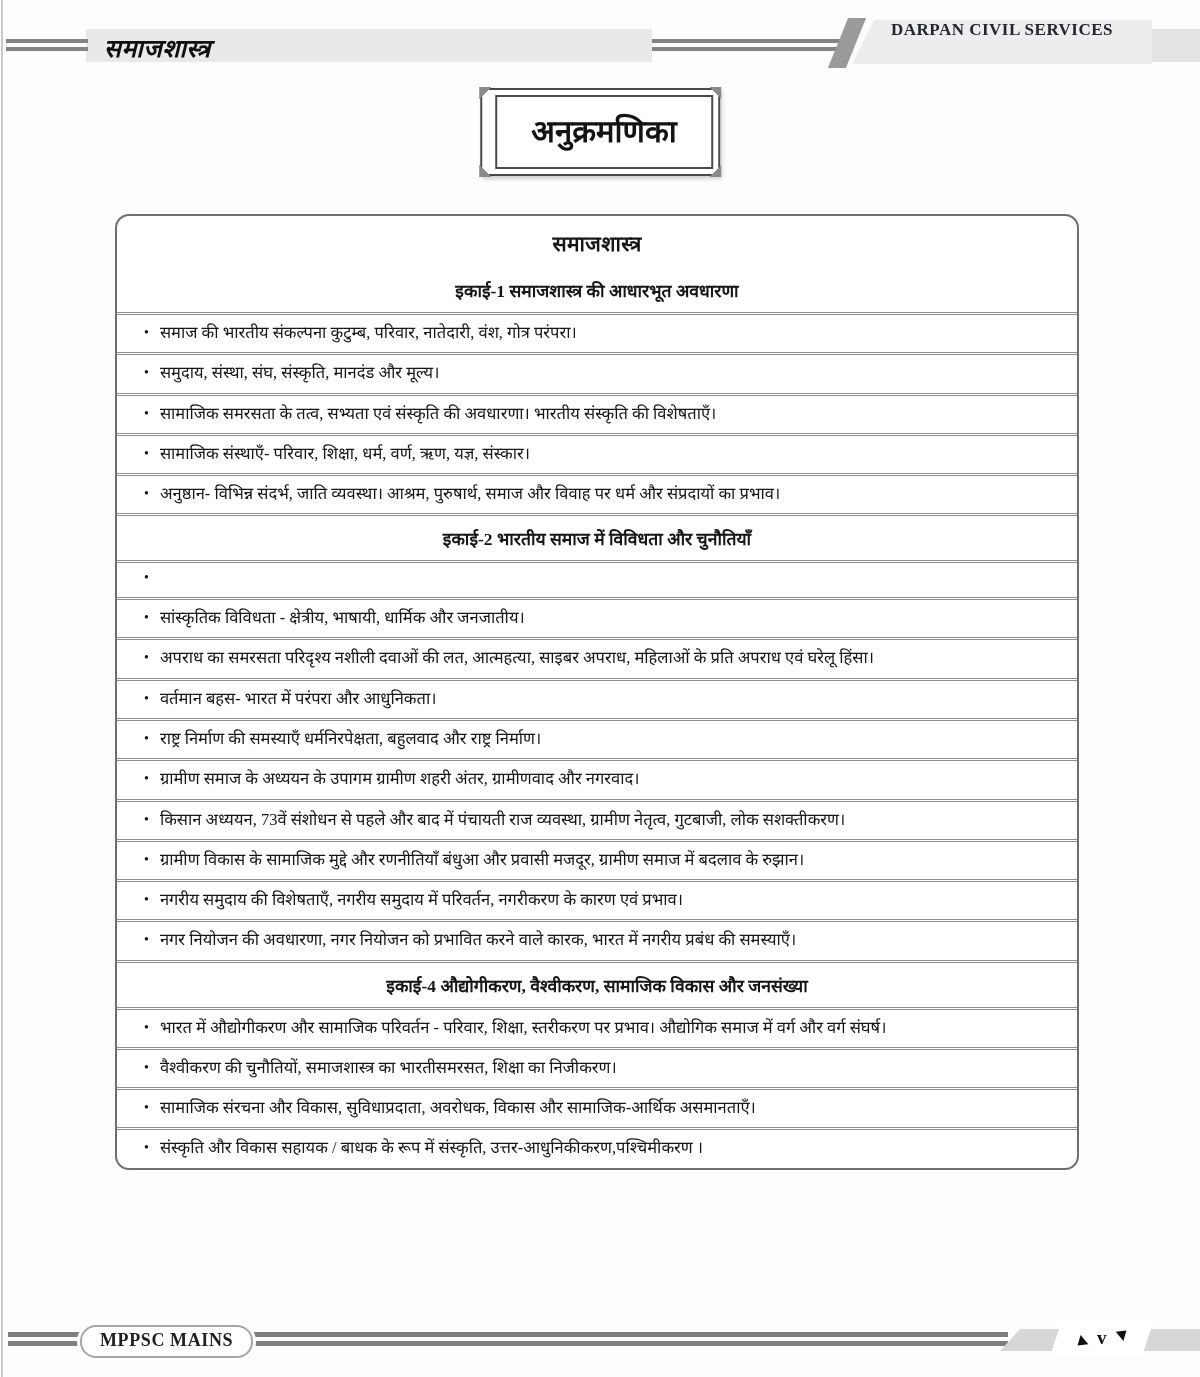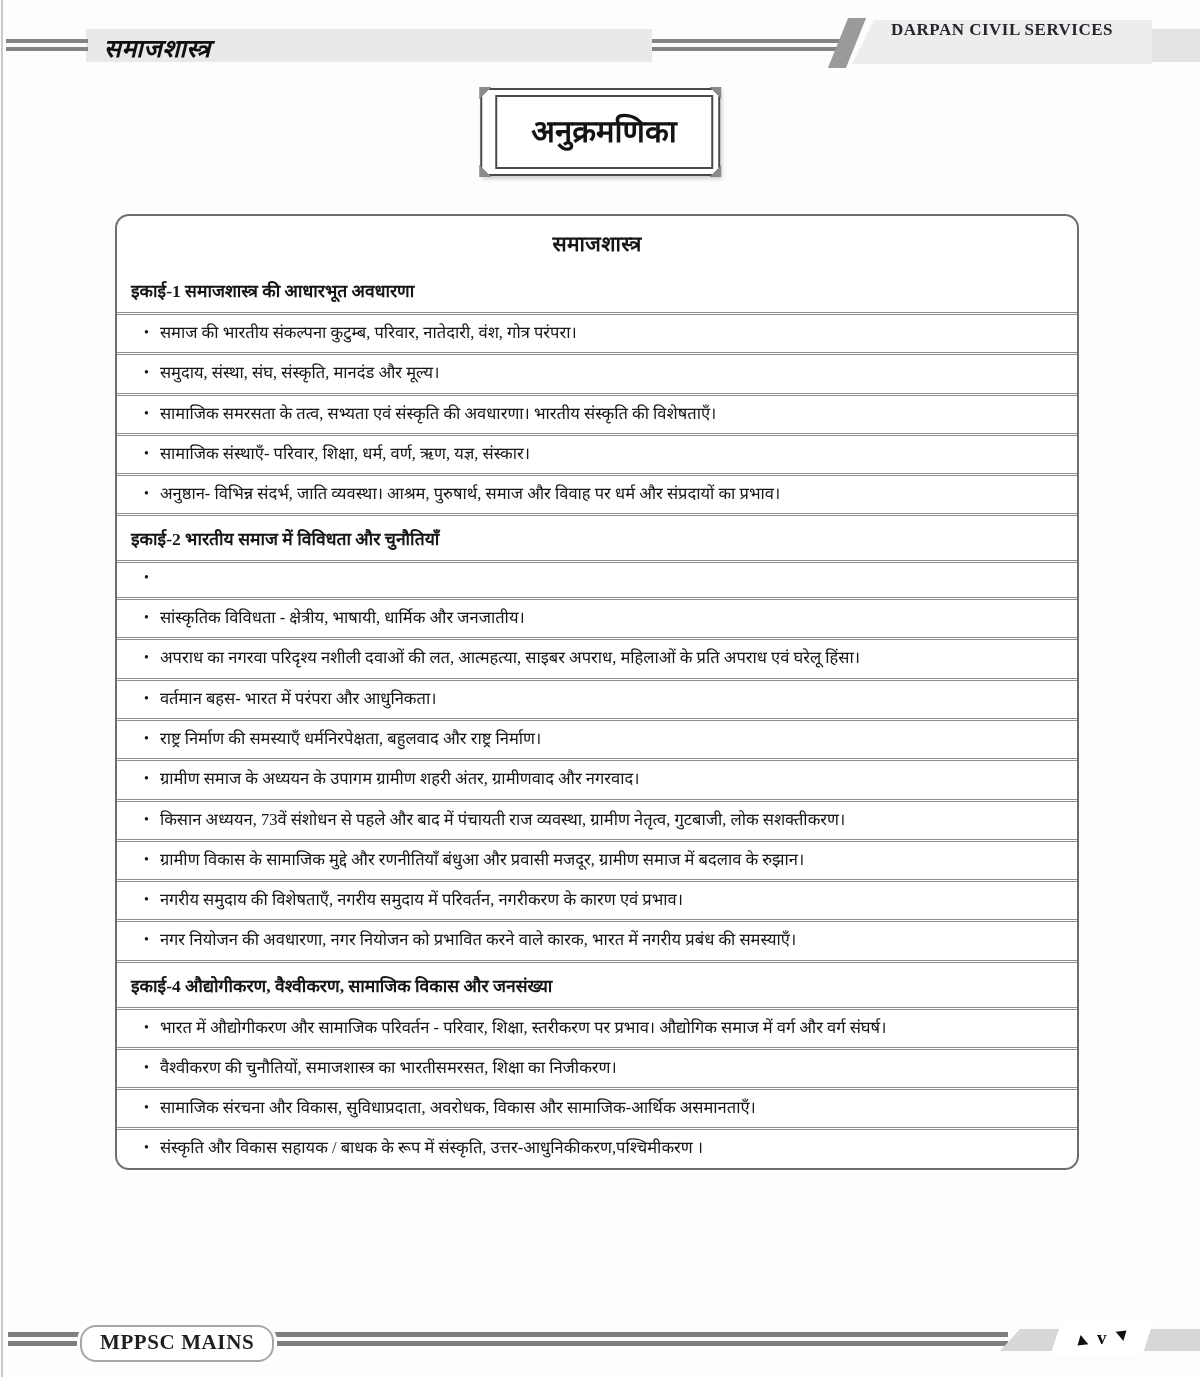--- a/index.html
+++ b/index.html
@@ -35,30 +35,30 @@
   .orn.tr { right:-3px; top:-3px;    background:linear-gradient(225deg,#8a8a8a 46%,rgba(0,0,0,0) 47%); }
   .orn.bl { left:-3px;  bottom:-3px; background:linear-gradient(45deg,#8a8a8a 46%,rgba(0,0,0,0) 47%); }
   .orn.br { right:-3px; bottom:-3px; background:linear-gradient(315deg,#8a8a8a 46%,rgba(0,0,0,0) 47%); }
 
   
   .toc { position:absolute; left:115px; top:214px; width:960px;
     border:2px solid #6e6e6e; border-radius:14px; background:#fff; overflow:hidden; }
   .toc-row { padding:8px 14px; }
   .toc-row + .toc-row { border-top:3px double #8f8f8f; }
   .subject-row { text-align:center; font-weight:bold; font-size:21px; padding:13px 14px 11px; letter-spacing:.3px; }
-  .unit-row { text-align:left; font-weight:bold; font-size:17.5px; padding:10px 14px; }
+  .unit-row { text-align:center; font-weight:bold; font-size:17.5px; padding:10px 14px; }
   .item-row { display:flex; align-items:baseline; gap:11px; font-size:16.5px; padding:7px 16px 8px 27px; line-height:1.35; }
   .bullet { font-size:14px; position:relative; top:-1px; }
 
   
   .ftr-rule { position:absolute; left:8px; top:1332px; width:1000px; height:14px;
     background:linear-gradient(to bottom,#7f7f7f 0 5px,rgba(0,0,0,0) 5px 9px,#7f7f7f 9px 14px); }
   .exam-badge { position:absolute; left:80px; top:1325px; background:#fff;
     border:2px solid #a6a6a6; border-radius:16px; padding:3px 18px 5px;
-    font-size:21px; font-weight:bold; letter-spacing:.6px; color:#1f1f1f;
+    font-size:18px; font-weight:bold; letter-spacing:.6px; color:#1f1f1f;
     box-shadow:0 0 0 3px #fff; }
   .ftr-band { position:absolute; left:1000px; top:1329px; width:200px; height:22px;
     background:#d7d7d7; clip-path:polygon(20px 0,100% 0,100% 100%,0 100%); }
   .pagenum-chip { position:absolute; left:1056px; top:1321px; width:92px; height:34px;
     background:#fff; transform:skewX(-18deg); display:flex; align-items:center; justify-content:center; }
   .pagenum-inner { transform:skewX(18deg); display:flex; align-items:center; gap:10px; }
   .pagenum { font-size:19px; font-weight:bold; color:#0e0e0e; }
   .tri { width:0; height:0; border-left:6px solid transparent; border-right:6px solid transparent; border-bottom:9px solid #111; }
   .tri.left  { transform:rotate(-130deg); position:relative; top:4px; }
   .tri.right { transform:rotate(50deg);  position:relative; top:-5px; }
@@ -115,21 +115,21 @@
       <div class="toc-row unit-row">इकाई-2 भारतीय समाज में विविधता और चुनौतियाँ</div>
       <div class="toc-row item-row">
         <span class="bullet">•</span>
       </div>
       <div class="toc-row item-row">
         <span class="bullet">•</span>
         <span class="item-text">सांस्कृतिक विविधता - क्षेत्रीय, भाषायी, धार्मिक और जनजातीय।</span>
       </div>
       <div class="toc-row item-row">
         <span class="bullet">•</span>
-        <span class="item-text">अपराध का नगरवा परिदृश्य नशीली दवाओं की लत, आत्महत्या, साइबर अपराध, महिलाओं के प्रति अपराध एवं घरेलू हिंसा।</span>
+        <span class="item-text">अपराध का समरसता परिदृश्य नशीली दवाओं की लत, आत्महत्या, साइबर अपराध, महिलाओं के प्रति अपराध एवं घरेलू हिंसा।</span>
       </div>
       <div class="toc-row item-row">
         <span class="bullet">•</span>
         <span class="item-text">वर्तमान बहस- भारत में परंपरा और आधुनिकता।</span>
       </div>
       <div class="toc-row item-row">
         <span class="bullet">•</span>
         <span class="item-text">राष्ट्र निर्माण की समस्याएँ धर्मनिरपेक्षता, बहुलवाद और राष्ट्र निर्माण।</span>
       </div>
       <div class="toc-row item-row">

